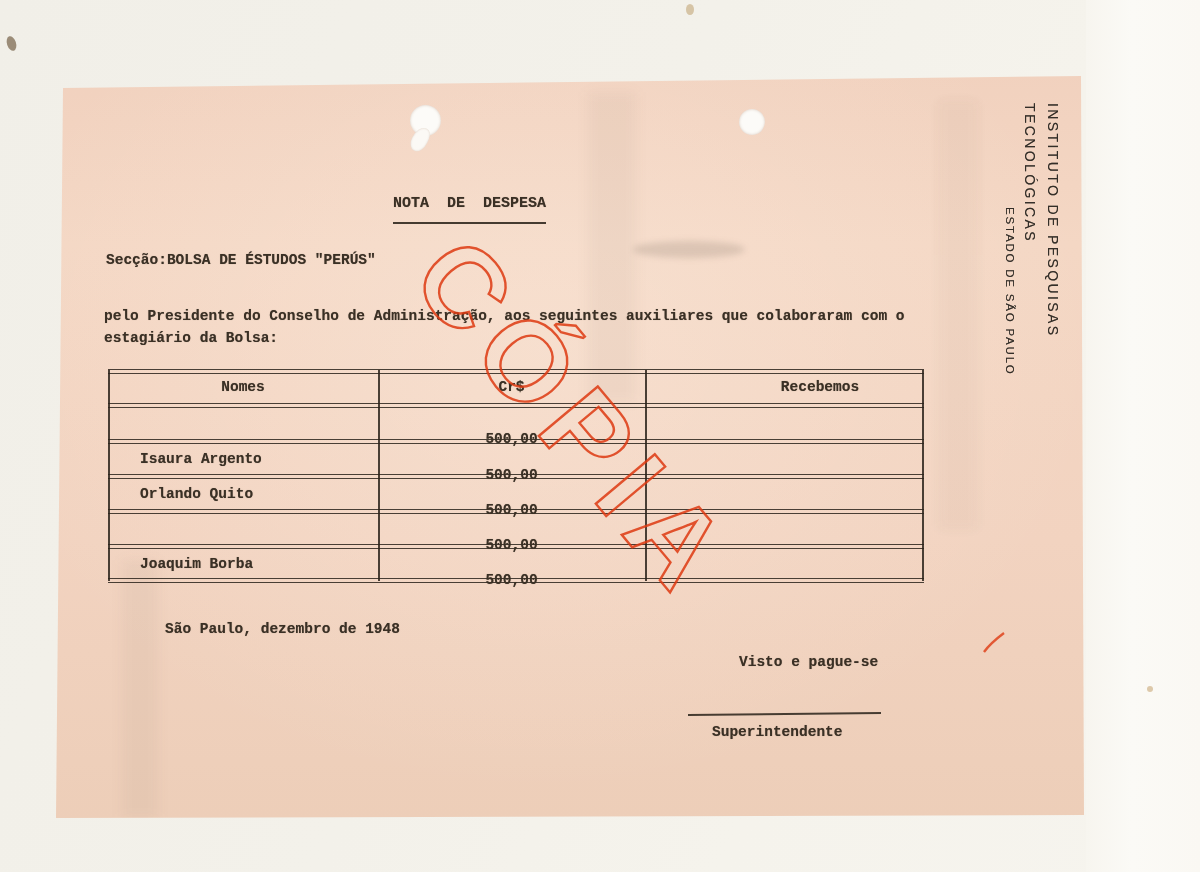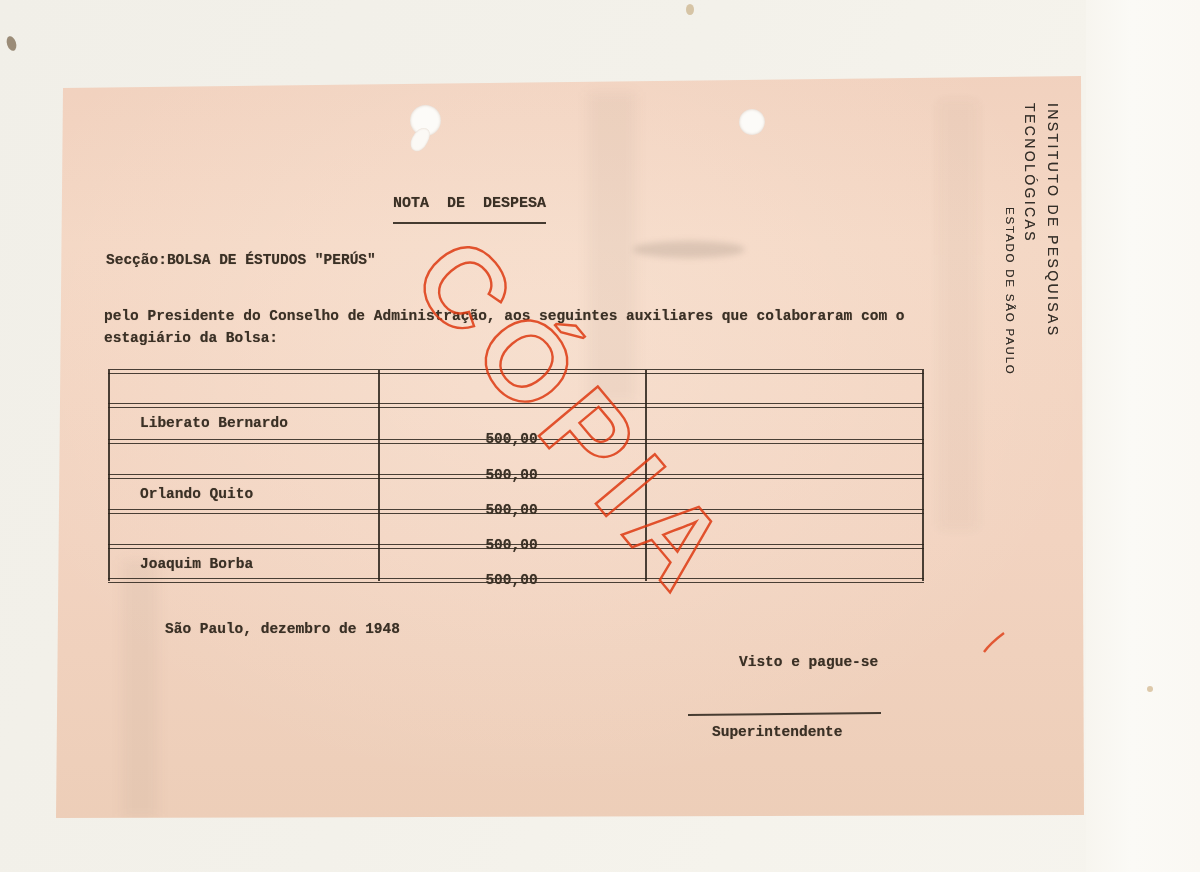--- a/index.html
+++ b/index.html
@@ -112,27 +112,32 @@
       <div class="hline" style="top:70px"></div>
       <div class="hline" style="top:105px"></div>
       <div class="hline" style="top:140px"></div>
       <div class="hline" style="top:175px"></div>
       <div class="hline" style="top:209px"></div>
       <div class="vline" style="left:0"></div>
       <div class="vline" style="left:270px"></div>
       <div class="vline" style="left:537px"></div>
       <div class="vline" style="left:814px"></div>
 
+      <div class="trow" style="top:2px">
+        <div class="cell hdr-nomes">Nomes</div>
+        <div class="cell hdr-cr">Cr$</div>
+        <div class="cell hdr-rec">Recebemos</div>
+      </div>
 
       <div class="trow" style="top:38px">
-        <div class="cell c-name">Liberato Bernardo</div>
         <div class="cell c-amount">500,00</div>
         <div class="cell c-received"></div>
       </div>
       <div class="trow" style="top:74px">
+        <div class="cell c-name">Isaura Argento</div>
         <div class="cell c-amount">500,00</div>
         <div class="cell c-received"></div>
       </div>
       <div class="trow" style="top:109px">
         <div class="cell c-name">Orlando Quito</div>
         <div class="cell c-amount">500,00</div>
         <div class="cell c-received"></div>
       </div>
       <div class="trow" style="top:144px">
         <div class="cell c-amount">500,00</div>

